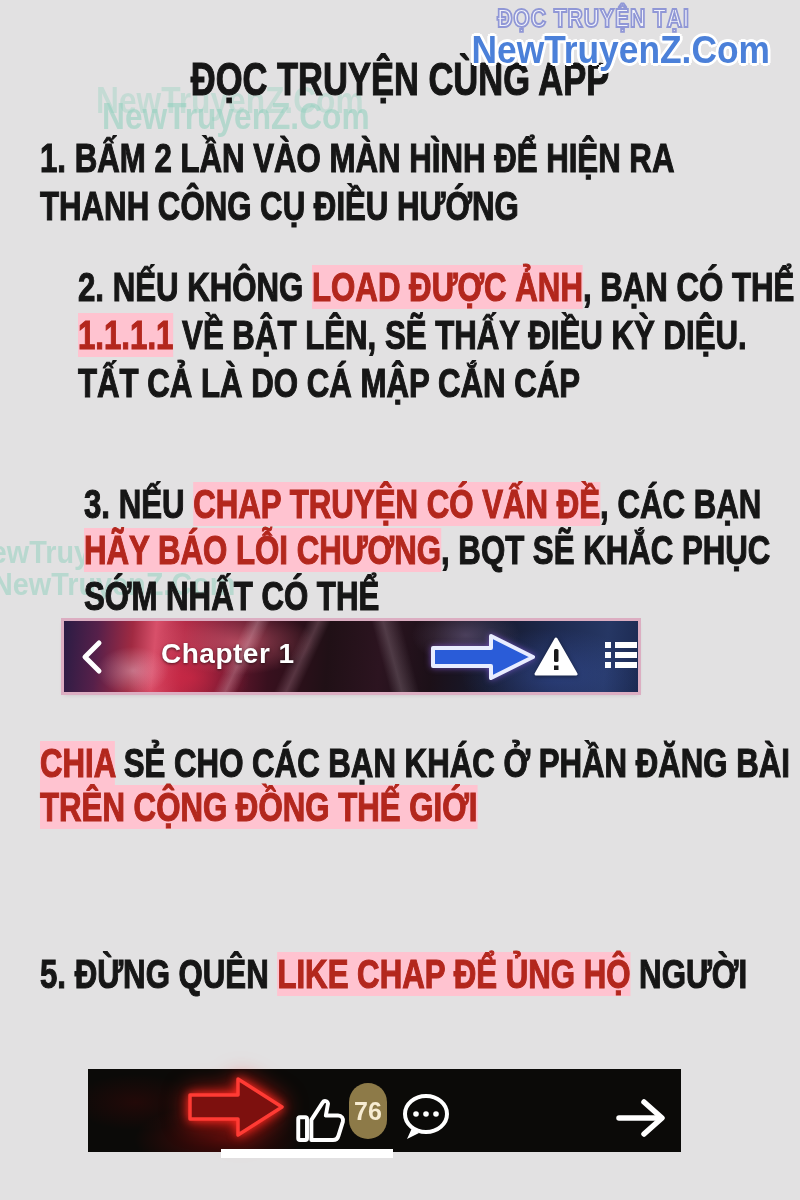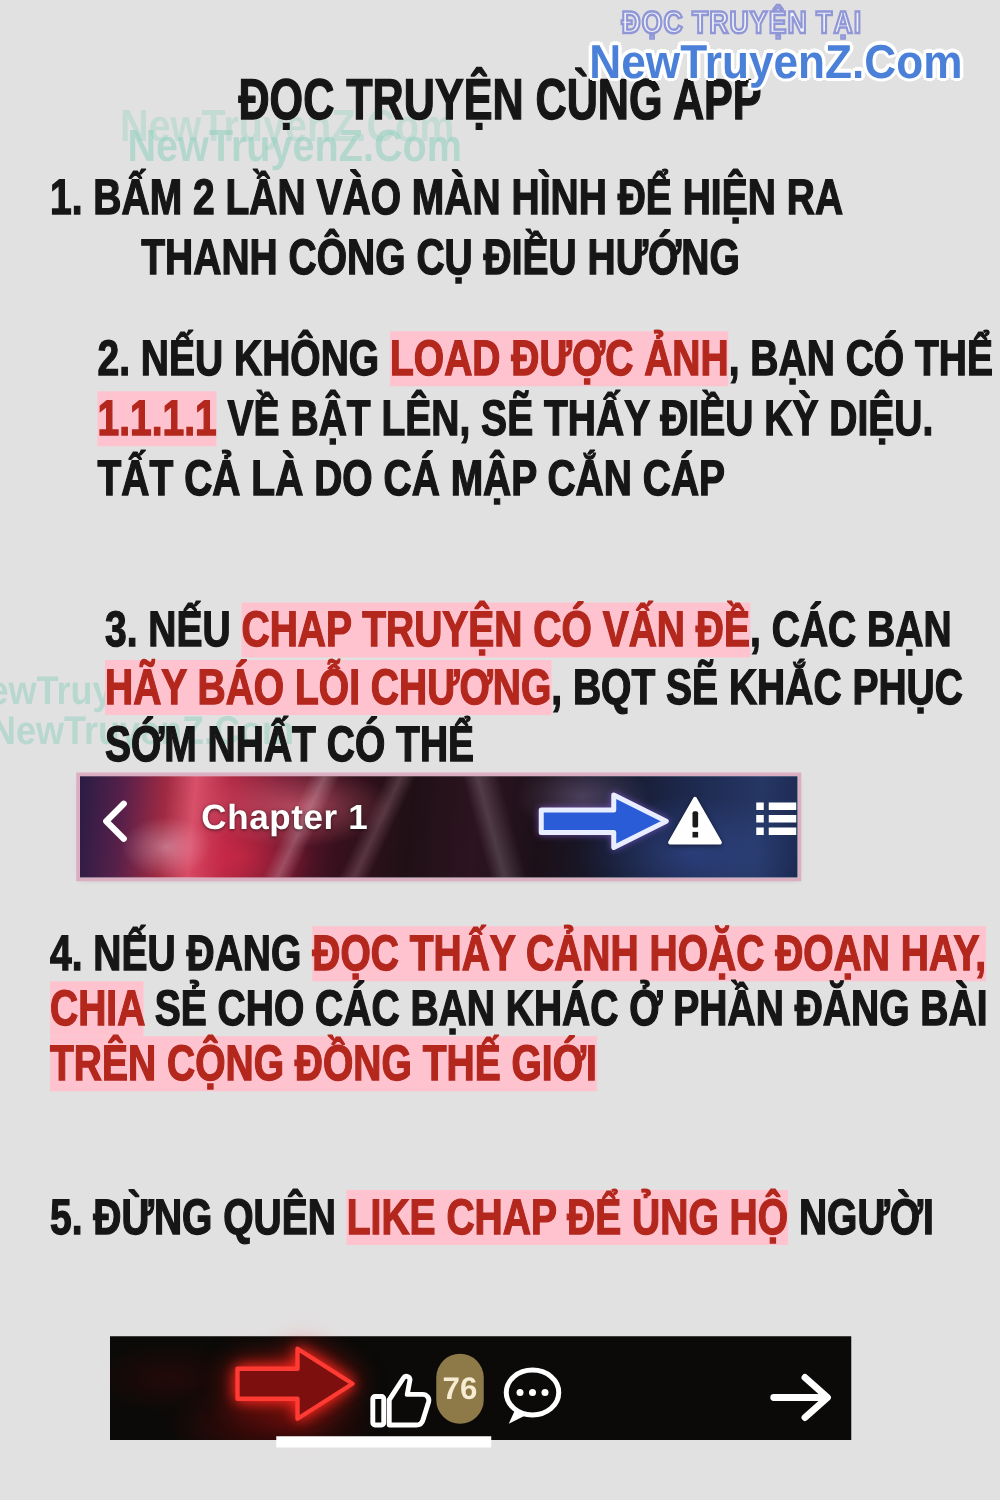--- a/index.html
+++ b/index.html
@@ -43,31 +43,31 @@
     -webkit-text-stroke:1.1px currentColor; z-index:2;
   }
   .title .cond{transform:scaleX(.75); transform-origin:50% 50%;}
 
   
   .para{
     position:absolute; left:40px; width:760px; z-index:2;
     font-size:40px; font-weight:700; color:var(--text);
     -webkit-text-stroke:1.1px currentColor;
   }
-  .p1{top:134px; line-height:48px;text-align:center;}
+  .p1{top:134px; line-height:48px;}
   .p2{top:263px; line-height:48px;margin-left:38px;}
   .p3{top:481px; line-height:46px;margin-left:44px;}
   .p4{top:741px; line-height:44px;}
   .p5{top:951px; line-height:46px;text-align:right;}
   .line{white-space:pre;}
   .hl{color:var(--red); background:var(--pink-hl);}
 
   
   .chapterbar{
-    position:absolute; left:64px; top:621px; width:574px; height:81px; z-index:2;
+    position:absolute; left:64px; top:621px; width:574px; height:71px; z-index:2;
     box-shadow:0 0 0 3px #dcaec2, 0 2px 5px rgba(0,0,0,.18);
     background:
       radial-gradient(60px 40px at 12% 70%, rgba(250,240,255,.35), transparent 60%),
       radial-gradient(120px 50px at 30% 30%, rgba(255,120,140,.5), transparent 65%),
       radial-gradient(100px 60px at 22% 80%, rgba(220,40,70,.55), transparent 60%),
       radial-gradient(140px 70px at 85% 75%, rgba(60,90,180,.4), transparent 65%),
       radial-gradient(90px 50px at 70% 20%, rgba(190,160,220,.3), transparent 60%),
       linear-gradient(95deg,#2a1c44 0%,#56204a 6%,#a02a42 12%,#d8506a 16%,#b02844 21%,
         #6e1830 28%,#38101e 36%,#201016 46%,#2c1420 55%,#1c1018 64%,
         #161a2e 74%,#1e2a50 85%,#263764 94%,#1c2a52 100%);
@@ -137,21 +137,20 @@
     <div class="line"><span class="cond"><span>2. NẾU KHÔNG </span><span class="hl">LOAD ĐƯỢC ẢNH</span><span>, BẠN CÓ THỂ</span></span></div>
     <div class="line"><span class="cond"><span class="hl">1.1.1.1</span><span> VỀ BẬT LÊN, SẼ THẤY ĐIỀU KỲ DIỆU.</span></span></div>
     <div class="line"><span class="cond"><span>TẤT CẢ LÀ DO CÁ MẬP CẮN CÁP</span></span></div>
   </div>
 <div class="para p3" id="p3">
     <div class="line"><span class="cond"><span>3. NẾU </span><span class="hl">CHAP TRUYỆN CÓ VẤN ĐỀ</span><span>, CÁC BẠN</span></span></div>
     <div class="line"><span class="cond"><span class="hl">HÃY BÁO LỖI CHƯƠNG</span><span>, BQT SẼ KHẮC PHỤC</span></span></div>
     <div class="line"><span class="cond"><span>SỚM NHẤT CÓ THỂ</span></span></div>
   </div>
 <div class="para p4" id="p4">
-    <div class="line"><span class="cond"><span>4. NẾU ĐANG </span><span class="hl">ĐỌC THẤY CẢNH HOẶC ĐOẠN HAY,</span></span></div>
     <div class="line"><span class="cond"><span class="hl">CHIA</span><span> SẺ CHO CÁC BẠN KHÁC Ở PHẦN ĐĂNG BÀI</span></span></div>
     <div class="line"><span class="cond"><span class="hl">TRÊN CỘNG ĐỒNG THẾ GIỚI</span></span></div>
   </div>
 <div class="para p5" id="p5">
     <div class="line"><span class="cond"><span>5. ĐỪNG QUÊN </span><span class="hl">LIKE CHAP ĐỂ ỦNG HỘ</span><span> NGƯỜI</span></span></div>
   </div>
 
 <div class="chapterbar">
   <svg class="ch-chevron" width="24" height="36" viewBox="0 0 24 36">
     <polyline points="19,4 5,18 19,32" fill="none" stroke="#fff" stroke-width="5" stroke-linecap="round" stroke-linejoin="round"></polyline>

